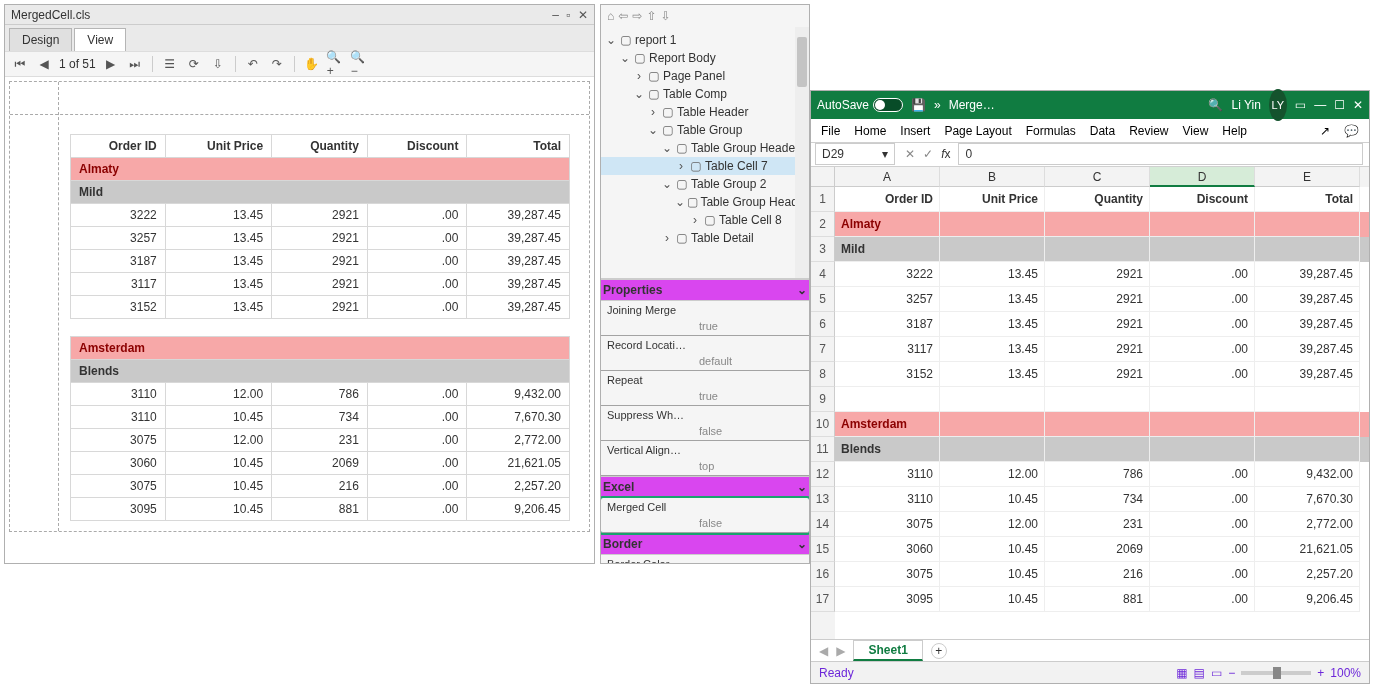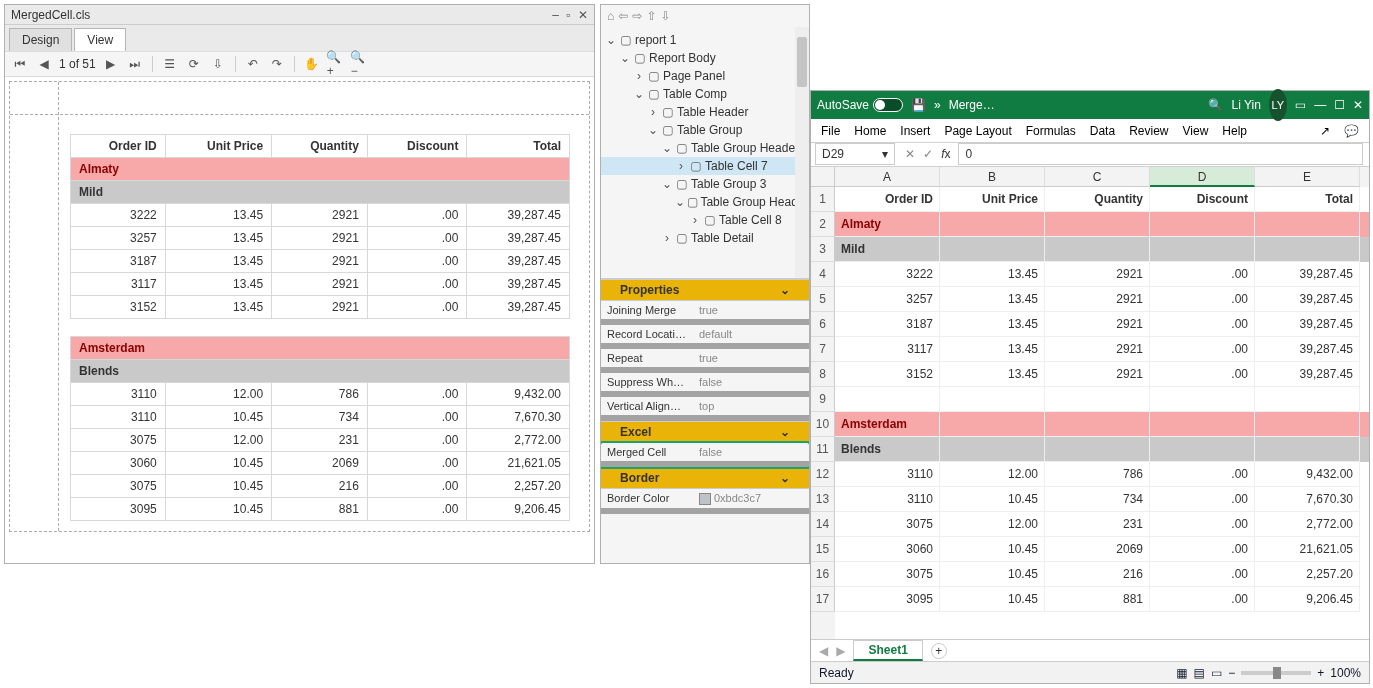--- a/index.html
+++ b/index.html
@@ -29,24 +29,24 @@
   .inspector { left:600px; top:4px; width:210px; height:560px; background:#f5f5f5; display:flex; flex-direction:column; }
   .insp-title { height:20px; line-height:20px; padding:0 6px; background:#eaeaea; display:flex; justify-content:space-between; border-bottom:1px solid #ccc; }
   .insp-nav { height:22px; display:flex; gap:4px; padding:0 6px; align-items:center; color:#888; }
   .tree { flex:0 0 auto; height:252px; overflow-y:auto; overflow-x:hidden; border-bottom:1px solid #ccc; padding:4px 0; font-size:12px; line-height:18px; position:relative; }
   .tree .node { white-space:nowrap; padding:0 4px; cursor:pointer; display:flex; align-items:center; gap:2px; }
   .tree .node.sel { background:#cfe6f5; }
   .tree .tgl { width:12px; display:inline-block; text-align:center; color:#555; }
   .tree .icn { width:14px; height:14px; display:inline-flex; align-items:center; justify-content:center; color:#666; }
   .tree .sbar { position:absolute; right:0; top:0; bottom:0; width:14px; background:#eee; }
   .tree .sbar .thumb { position:absolute; left:2px; right:2px; top:10px; height:50px; background:#c4c4c4; border-radius:2px; }
-  .propgroup-hdr { background:#eab308; font-weight:700; padding:3px 19px; border-top:1px solid #ccc; border-bottom:1px solid #ccc; display:flex; justify-content:space-between; align-items:flex-start; }
-  .proprow { display:flex; border-bottom:6px solid #a3a3a3; font-size:11px; }
+  .propgroup-hdr { background:#d946ef; font-weight:700; padding:3px 2px; border-top:1px solid #ccc; border-bottom:1px solid #ccc; display:flex; justify-content:space-between; align-items:flex-start; }
+  .proprow { display:flex; border-bottom:1px solid #a3a3a3; font-size:11px; }
   .proprow .pname { width:92px; padding:3px 6px; color:#333; overflow:hidden; text-overflow:ellipsis; white-space:nowrap; }
-  .proprow .pval  { flex:1; padding:3px 6px; color:#888; }
+  .proprow .pval  { flex:1; padding:3px 6px; color:#888;margin-top:16px; }
   .proprow.highlight { outline:2px solid #1aa36d; border-radius:2px; z-index:2; position:relative; }
   .swatch { width:12px; height:12px; display:inline-block; background:#bdc3c7; border:1px solid #888; vertical-align:middle; margin-right:3px; }
   
   .excel { left:810px; top:90px; width:560px; height:594px; background:#fff; display:flex; flex-direction:column; font-size:12px; }
   .excel-titlebar { height:28px; background:#107c41; display:flex; align-items:center; color:#fff; padding:0 6px; gap:8px; }
   .autosave { display:flex; align-items:center; gap:4px; }
   .autosave .pill { width:30px; height:14px; background:#084c28; border:1px solid #fff; border-radius:7px; position:relative; }
   .autosave .pill:after { content:""; position:absolute; width:10px; height:10px; background:#fff; border-radius:50%; top:1px; left:1px; }
   .excel-titlebar .spacer { flex:1; }
   .user { width:18px; height:32px; background:#14532d; border-radius:50%; display:flex; align-items:center; justify-content:center; font-size:11px; }
@@ -62,21 +62,21 @@
   .colhdr { text-align:center; line-height:20px; border-right:1px solid #ddd; border-bottom:1px solid #ccc; }
   .colhdr.sel { background:#d6ecd8; border-bottom:2px solid #107c41; }
   .rowhdr { height:25px; line-height:25px; text-align:center; border-bottom:1px solid #ddd; border-right:1px solid #ccc; color:#555; }
   .xgrid { flex:1; overflow:auto; position:relative; }
   .xrow { display:flex; height:25px; }
   .xcell { border-right:1px solid #eee; border-bottom:1px solid #eee; padding:0 6px; display:flex; align-items:center; justify-content:flex-end; }
   .xrow.grp1 .xcell:first-child { background:#f7a8a8; color:#8b0000; font-weight:600; justify-content:flex-start; }
   .xrow.grp2 .xcell:first-child { background:#c9c9c9; color:#333; font-weight:600; justify-content:flex-start; }
   .sheet-tabs { height:22px; display:flex; align-items:center; border-top:1px solid #ccc; padding:0 8px; gap:8px; }
   .sheet-tab { padding:2px 14px; border:1px solid #ccc; border-bottom:2px solid #107c41; color:#107c41; font-weight:600; cursor:pointer; }
-  .status-bar { height:22px; background:#f2f2f2; display:flex; align-items:center; justify-content:space-between; padding:0 8px; color:#0f172a; border-top:1px solid #ccc; }
+  .status-bar { height:22px; background:#f2f2f2; display:flex; align-items:center; justify-content:space-between; padding:0 8px; color:#6d28d9; border-top:1px solid #ccc; }
   .zoom { display:flex; align-items:center; gap:6px; }
   .zoom .track { width:70px; height:4px; background:#ccc; position:relative; }
   .zoom .track .knob { position:absolute; width:8px; height:12px; background:#888; top:-4px; left:32px; }
   .colw-a{width:105px}.colw-b{width:105px}.colw-c{width:105px}.colw-d{width:105px}.colw-e{width:105px}
 </style>
 </head>
 <body>
 
 <div class="panel designer">
   <div class="designer-title">
@@ -265,21 +265,21 @@
         <span>Table Group Header</span>
       </div>
       <div class="node sel" style="padding-left: 74px;">
         <span class="tgl">›</span>
         <span class="icn">▢</span>
         <span>Table Cell 7</span>
       </div>
       <div class="node" style="padding-left: 60px;">
         <span class="tgl">⌄</span>
         <span class="icn">▢</span>
-        <span>Table Group 3</span>
+        <span>Table Group 2</span>
       </div>
       <div class="node" style="padding-left: 74px;">
         <span class="tgl">⌄</span>
         <span class="icn">▢</span>
         <span>Table Group Header 1</span>
       </div>
       <div class="node" style="padding-left: 88px;">
         <span class="tgl">›</span>
         <span class="icn">▢</span>
         <span>Table Cell 8</span>

